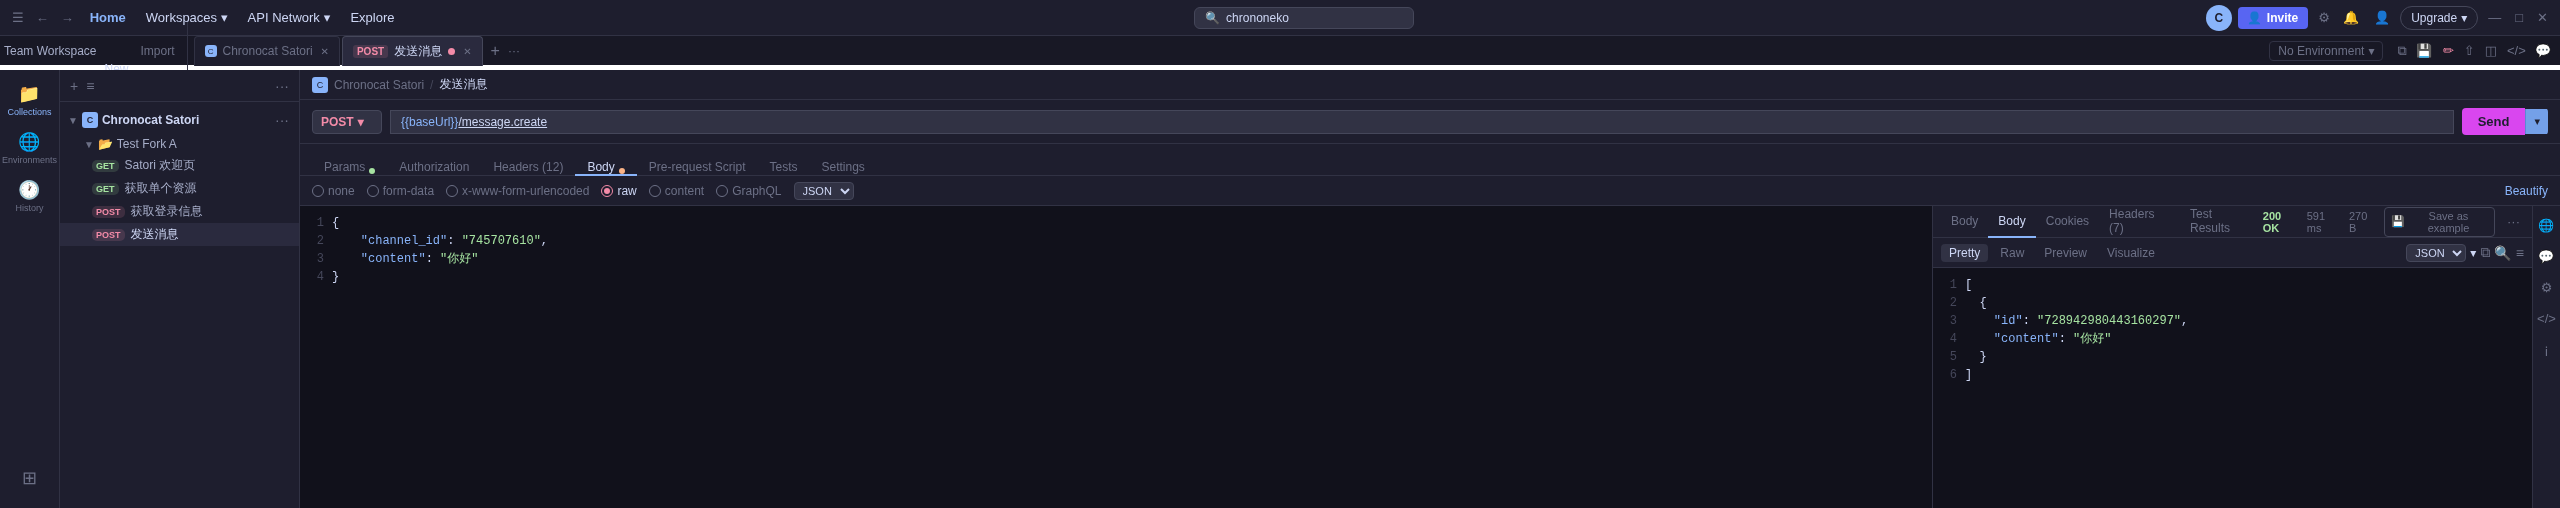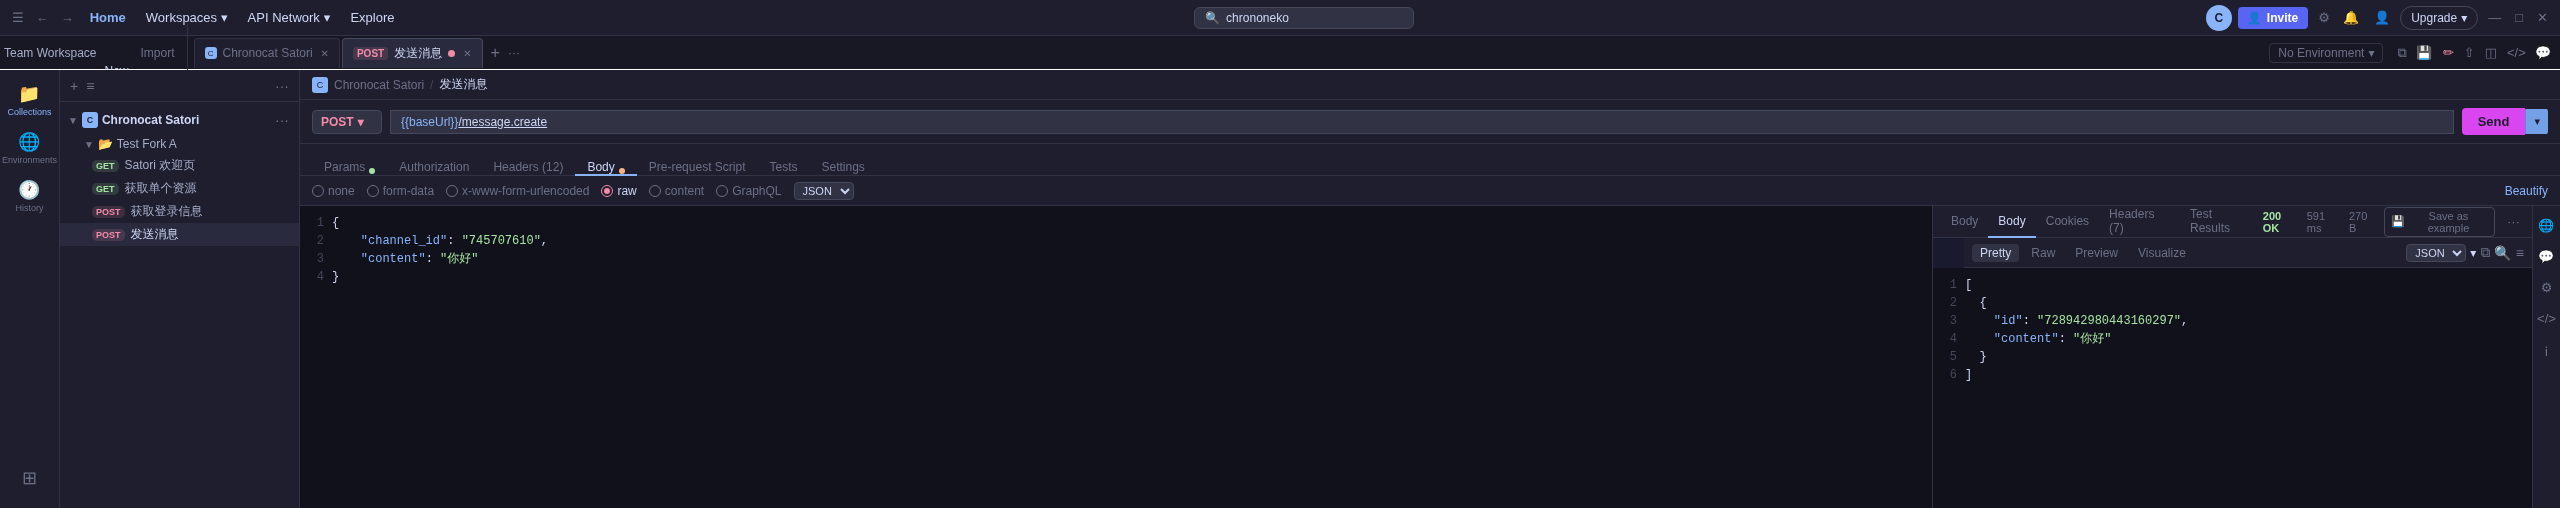--- a/index.html
+++ b/index.html
@@ -119,21 +119,21 @@
       color: #1e1e2e;
       font-weight: bold;
     }
 
     
     .tabs-bar {
       display: flex;
       align-items: center;
       background: #181825;
       height: 34px;
-      border-bottom: 1px solid #ffffff;
+      border-bottom: 5px solid #ffffff;
       padding: 0 4px;
       gap: 2px;
       flex-shrink: 0;
     }
     .tab {
       display: flex;
       align-items: center;
       gap: 6px;
       padding: 0 10px;
       height: 30px;
@@ -586,21 +586,20 @@
     
     .resp-view-tabs {
       display: flex;
       align-items: center;
       padding: 4px 8px;
       gap: 4px;
       border-bottom: 1px solid #313244;
       background: #1e1e2e;
       height: 30px;
       flex-shrink: 0;
-      margin-left: 31px;
     }
     .view-tab {
       padding: 2px 8px;
       border-radius: 4px;
       cursor: pointer;
       color: #6c7086;
       font-size: 12px;
     }
     .view-tab.active { background: #313244; color: #cdd6f4; }
     .resp-format {

